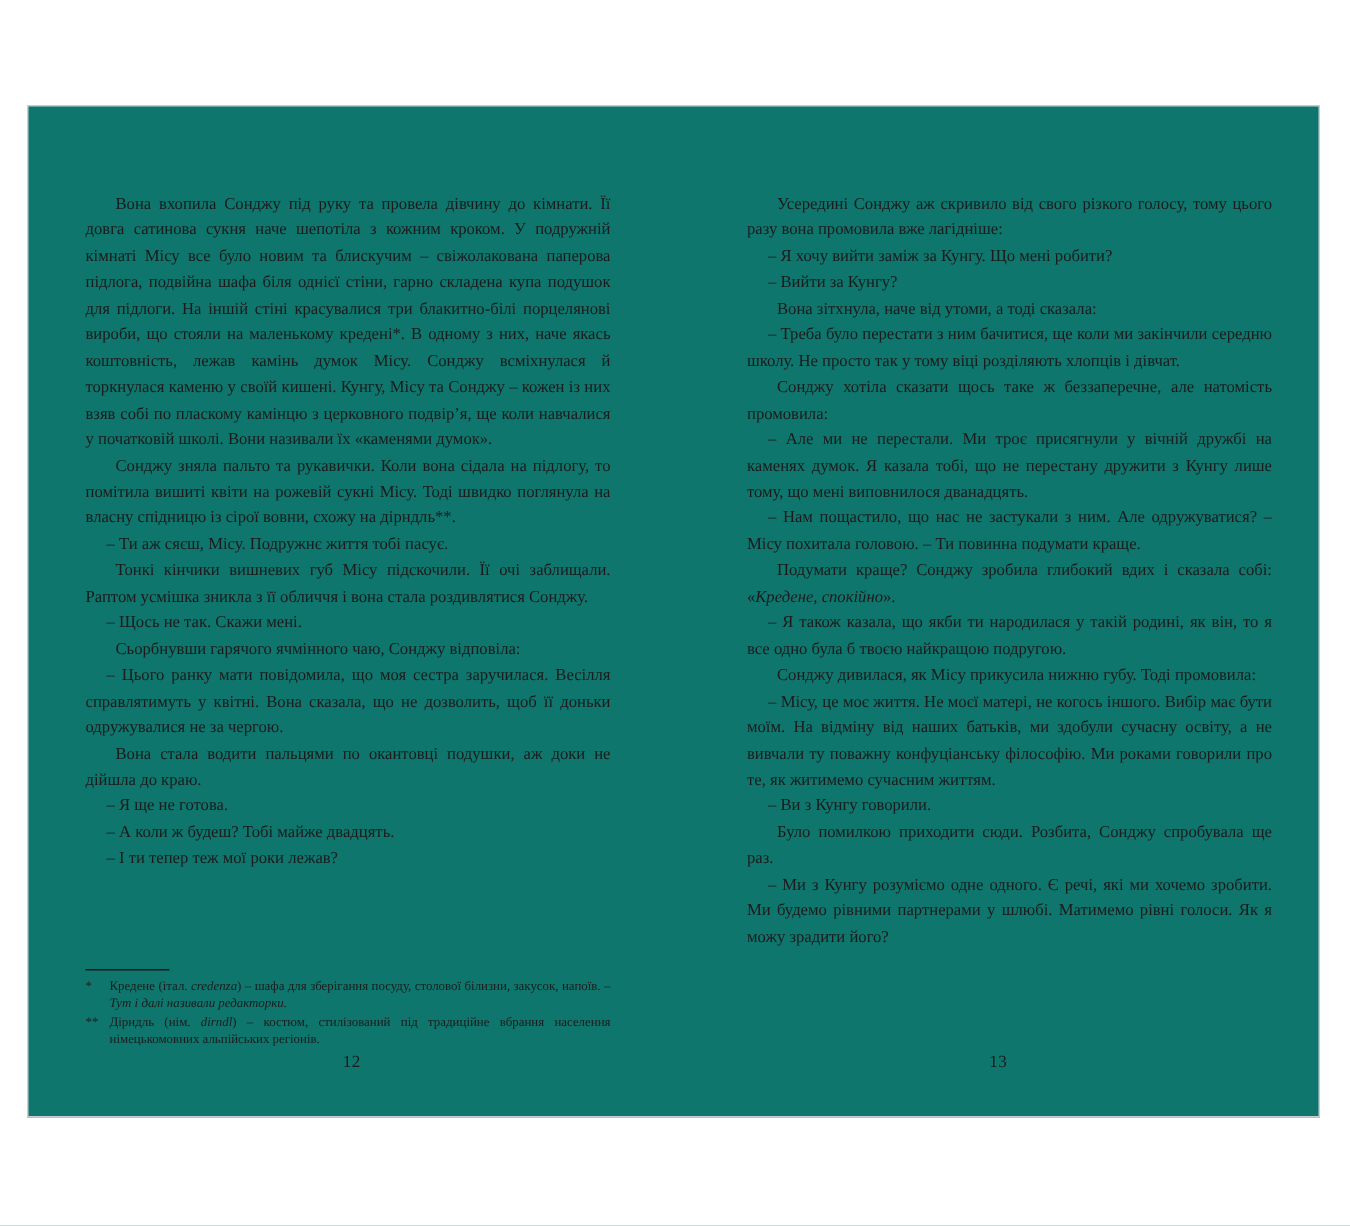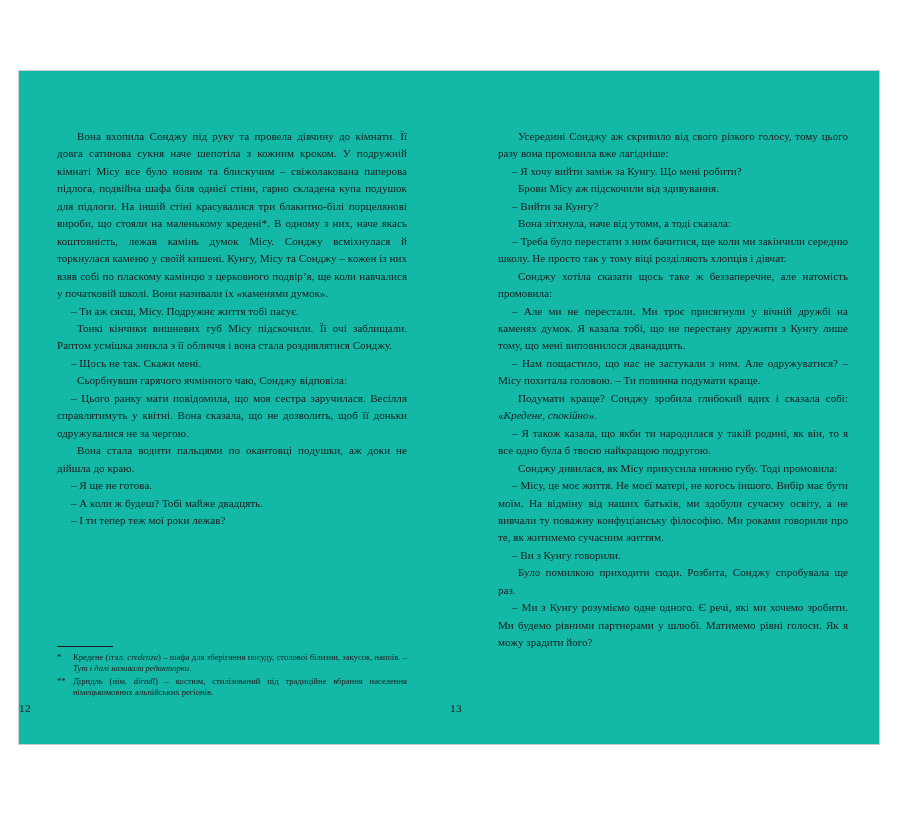--- a/index.html
+++ b/index.html
@@ -15,21 +15,21 @@
     color: #1b1b1b;
     overflow: hidden;
   }
 
   #spread {
     position: absolute;
     left: 18px;
     top: 70px;
     width: 862px;
     height: 675px;
-    background: #14b8a6;
+    background: #0f766e;
     border: 1px solid #c9cdd0;
     box-sizing: border-box;
   }
 
   .page {
     position: absolute;
     top: 0;
     width: 431px;
     height: 675px;
     box-sizing: border-box;
@@ -90,33 +90,34 @@
     flex: 1 1 auto;
     text-align: justify;
   }
 
   
   .folio {
     position: absolute;
     top: 631px;
     left: 0;
     width: 431px;
-    text-align: left;
+    text-align: center;
     font-size: 11.4px;
     letter-spacing: .3px;
   }
 </style>
 </head>
 <body>
 
 <div id="spread">
 
   <div class="page page-left">
     <div class="textblock">
         <p class=""><span>Вона вхопила Сонджу під руку та провела дівчину до кімнати. Її довга сатинова сукня наче шепотіла з кожним кроком. У подружній кімнаті Місу все було новим та блискучим – свіжолакована паперова підлога, подвійна шафа біля однієї стіни, гарно складена купа подушок для підлоги. На іншій стіні красувалися три блакитно-білі порцелянові вироби, що стояли на маленькому кредені</span><span>*</span><span>. В одному з них, наче якась коштовність, лежав камінь думок Місу. Сонджу всміхнулася й торкнулася каменю у своїй кишені. Кунгу, Місу та Сонджу – кожен із них взяв собі по пласкому камінцю з церковного подвір’я, ще коли навчалися у початковій школі. Вони називали їх «каменями думок».</span></p>
+        <p class=""><span>Сонджу зняла пальто та рукавички. Коли вона сідала на підлогу, то помітила вишиті квіти на рожевій сукні Місу. Тоді швидко поглянула на власну спідницю із сірої вовни, схожу на дірндль</span><span>**</span><span>.</span></p>
         <p class="dash"><span>– Ти аж сяєш, Місу. Подружнє життя тобі пасує.</span></p>
         <p class=""><span>Тонкі кінчики вишневих губ Місу підскочили. Її очі заблищали. Раптом усмішка зникла з її обличчя і вона стала роздивлятися Сонджу.</span></p>
         <p class="dash"><span>– Щось не так. Скажи мені.</span></p>
         <p class=""><span>Сьорбнувши гарячого ячмінного чаю, Сонджу відповіла:</span></p>
         <p class="dash"><span>– Цього ранку мати повідомила, що моя сестра заручилася. Весілля справлятимуть у квітні. Вона сказала, що не дозволить, щоб її доньки одружувалися не за чергою.</span></p>
         <p class=""><span>Вона стала водити пальцями по окантовці подушки, аж доки не дійшла до краю.</span></p>
         <p class="dash"><span>– Я ще не готова.</span></p>
         <p class="dash"><span>– А коли ж будеш? Тобі майже двадцять.</span></p>
         <p class="dash"><span>– І ти тепер теж мої роки лежав?</span></p>
       </div>
@@ -135,21 +136,20 @@
         </div>
     </div>
 
     <div class="folio">12</div>
   </div>
 
   <div class="page page-right">
     <div class="textblock">
         <p class=""><span>Усередині Сонджу аж скривило від свого різкого голосу, тому цього разу вона промовила вже лагідніше:</span></p>
         <p class="dash"><span>– Я хочу вийти заміж за Кунгу. Що мені робити?</span></p>
-        <p class=""><span>Брови Місу аж підскочили від здивування.</span></p>
         <p class="dash"><span>– Вийти за Кунгу?</span></p>
         <p class=""><span>Вона зітхнула, наче від утоми, а тоді сказала:</span></p>
         <p class="dash"><span>– Треба було перестати з ним бачитися, ще коли ми закінчили середню школу. Не просто так у тому віці розділяють хлопців і дівчат.</span></p>
         <p class=""><span>Сонджу хотіла сказати щось таке ж беззаперечне, але натомість промовила:</span></p>
         <p class="dash"><span>– Але ми не перестали. Ми троє присягнули у вічній дружбі на каменях думок. Я казала тобі, що не перестану дружити з Кунгу лише тому, що мені виповнилося дванадцять.</span></p>
         <p class="dash"><span>– Нам пощастило, що нас не застукали з ним. Але одружуватися? – Місу похитала головою. – Ти повинна подумати краще.</span></p>
         <p class=""><span>Подумати краще? Сонджу зробила глибокий вдих і сказала собі: «</span><i>Кредене, спокійно</i><span>».</span></p>
         <p class="dash"><span>– Я також казала, що якби ти народилася у такій родині, як він, то я все одно була б твоєю найкращою подругою.</span></p>
         <p class=""><span>Сонджу дивилася, як Місу прикусила нижню губу. Тоді промовила:</span></p>
         <p class="dash"><span>– Місу, це моє життя. Не моєї матері, не когось іншого. Вибір має бути моїм. На відміну від наших батьків, ми здобули сучасну освіту, а не вивчали ту поважну конфуціанську філософію. Ми роками говорили про те, як житимемо сучасним життям.</span></p>

